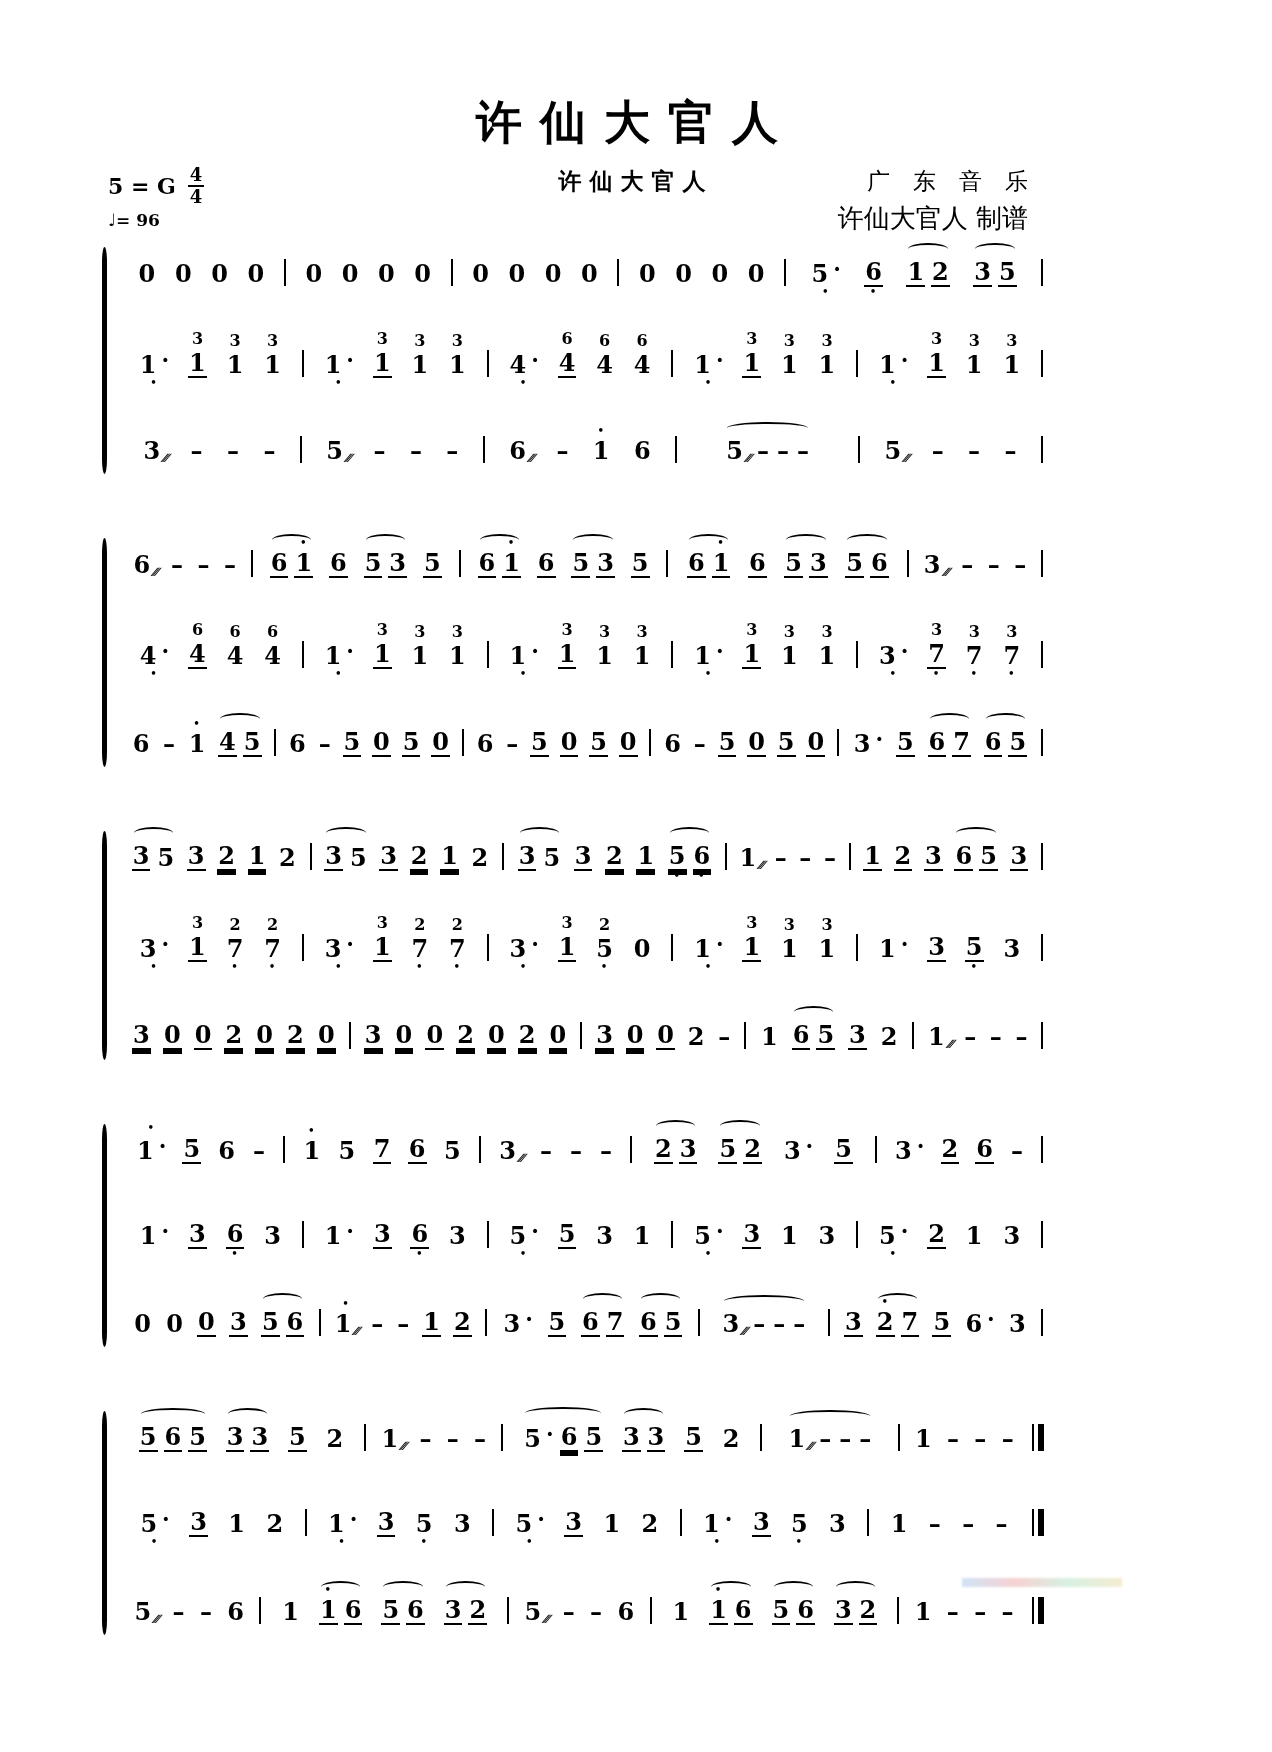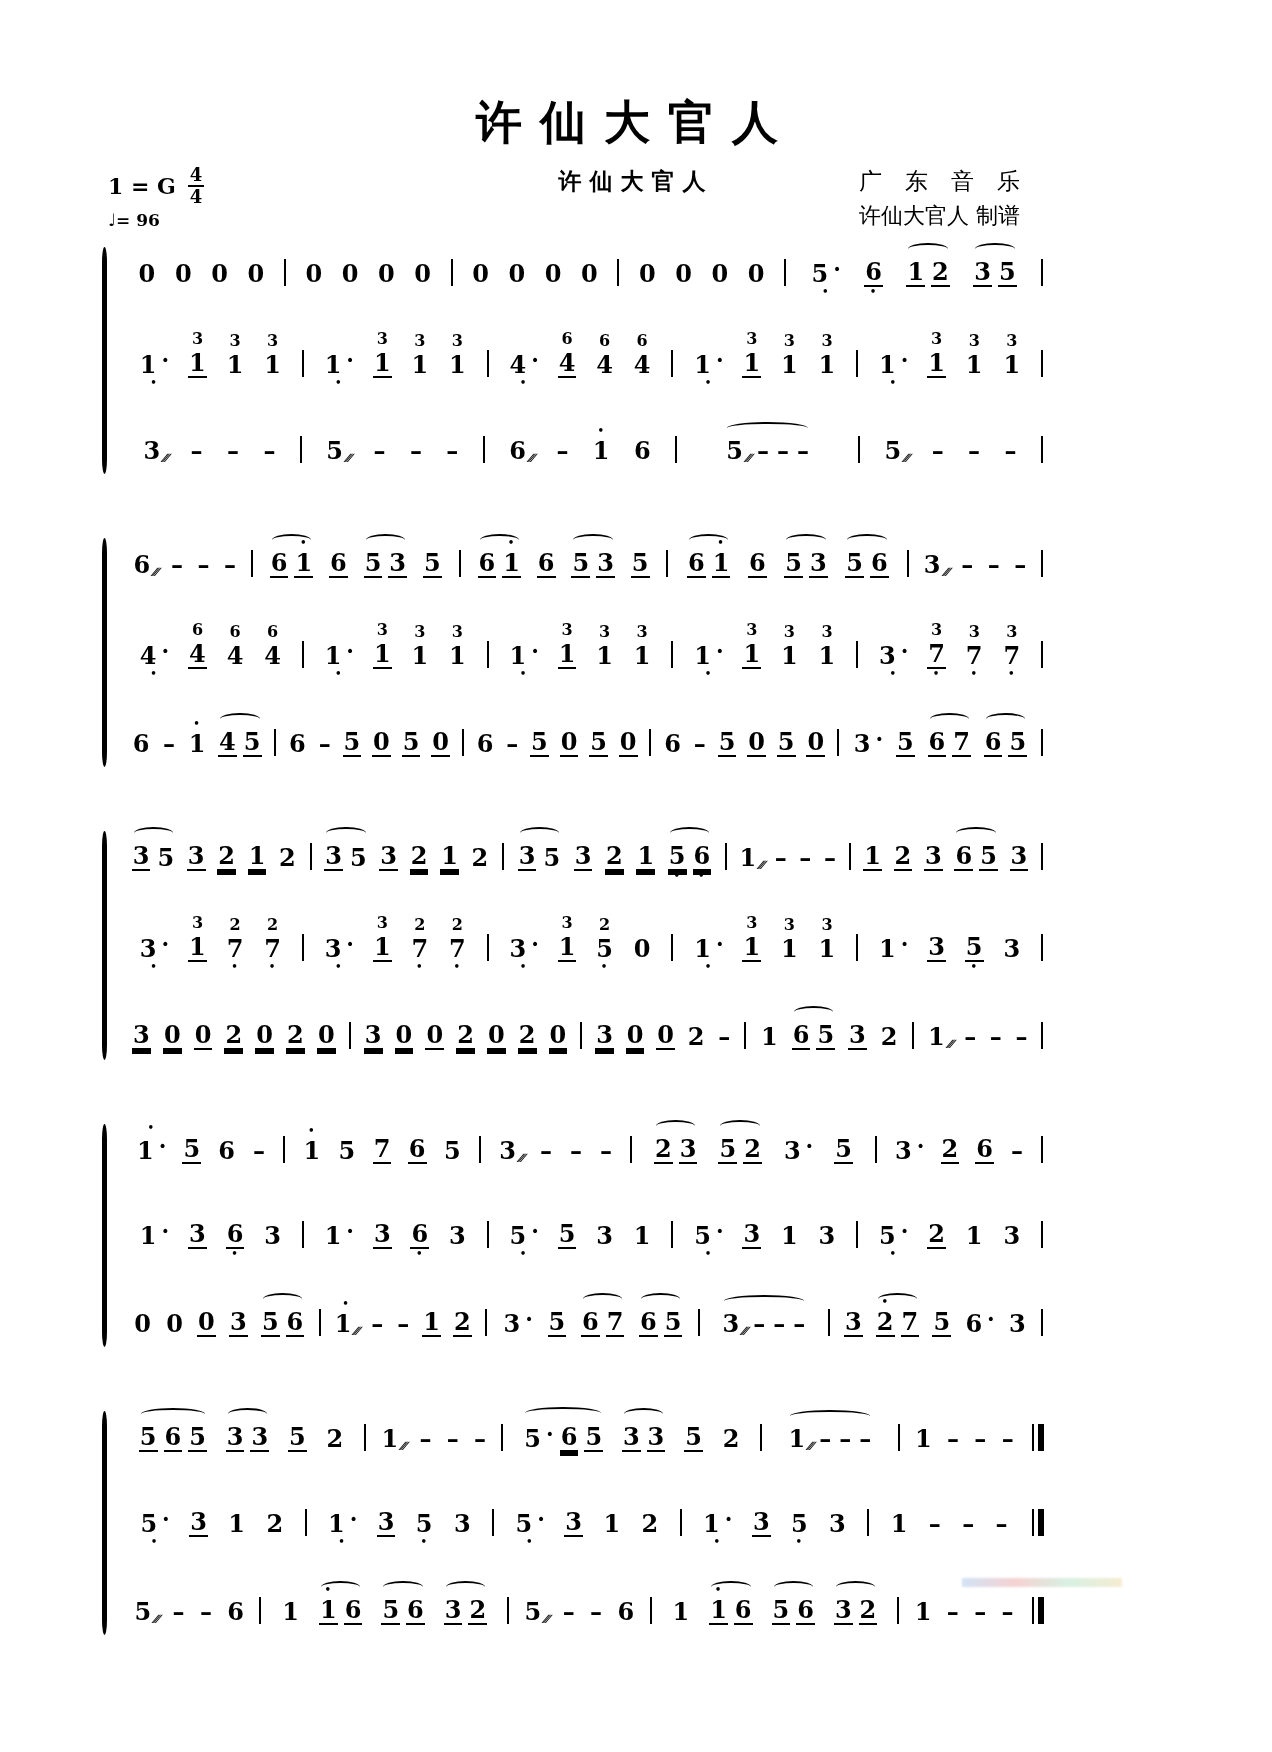--- a/index.html
+++ b/index.html
@@ -12,22 +12,22 @@
     letter-spacing:18px;font-family:"DejaVu Serif",serif;
   }
   .subtitle{text-align:center;font-size:23px;margin-top:12px;letter-spacing:8px;font-weight:bold;}
   .meta{position:absolute;left:108px;top:166px;font-size:22px;font-weight:bold;line-height:1.35;}
   .keyrow{display:flex;align-items:center;}
   .fraction{display:inline-flex;flex-direction:column;align-items:center;margin-left:12px;
     font-size:18px;line-height:1.05;font-weight:bold;}
   .fraction .fb{border-top:2px solid #000;padding:1px 2px 0;}
   .fraction .ft{padding:0 2px;}
   .temporow{font-size:17px;margin-top:2px;}
-  .credits{position:absolute;right:252px;top:164px;text-align:right;font-size:23px;line-height:1.5;font-weight:500;}
-  .credits .arr{font-size:22px;}
+  .credits{position:absolute;right:244px;top:164px;text-align:right;font-size:23px;line-height:1.5;font-weight:500;}
+  .credits .arr{font-size:26px;}
 
   .score{position:absolute;left:102px;top:243px;width:942px;}
   .system{position:relative;padding-left:18px;margin-bottom:58px;}
   .system::before{
     content:'';position:absolute;left:0;top:4px;bottom:2px;width:5px;background:#000;
     border-radius:10px/60px;
   }
   .line{display:flex;align-items:flex-end;margin-bottom:32px;}
   .line:last-child{margin-bottom:0;}
   .measure{display:flex;align-items:flex-end;justify-content:space-evenly;flex-grow:1;padding:0 3px;min-width:0;}
@@ -53,21 +53,21 @@
     background:linear-gradient(90deg,#7fb0e8,#e87f7f,#8fd8b0,#e8c97f);opacity:.35;filter:blur(1px);}
 </style>
 </head>
 <body>
 
 <h1 class="title">许仙大官人</h1>
 <div class="subtitle">许仙大官人</div>
 
 <div class="meta">
   <div class="keyrow">
-    <span>1 = G</span>
+    <span>5 = G</span>
     <span class="fraction">
       <span class="ft">4</span>
       <span class="fb">4</span>
     </span>
   </div>
   <div class="temporow">♩= 96</div>
 </div>
 
 <div class="credits">
   <div>广　东　音　乐</div>

